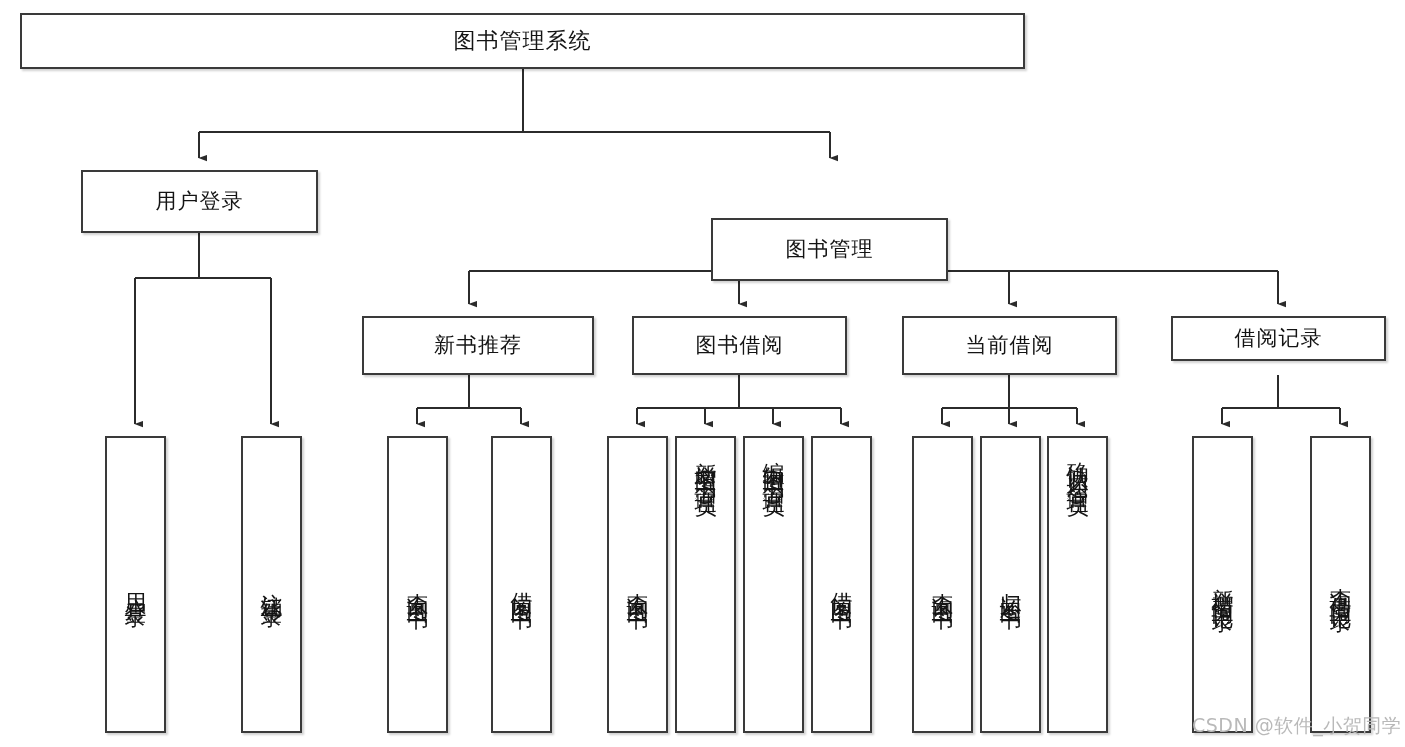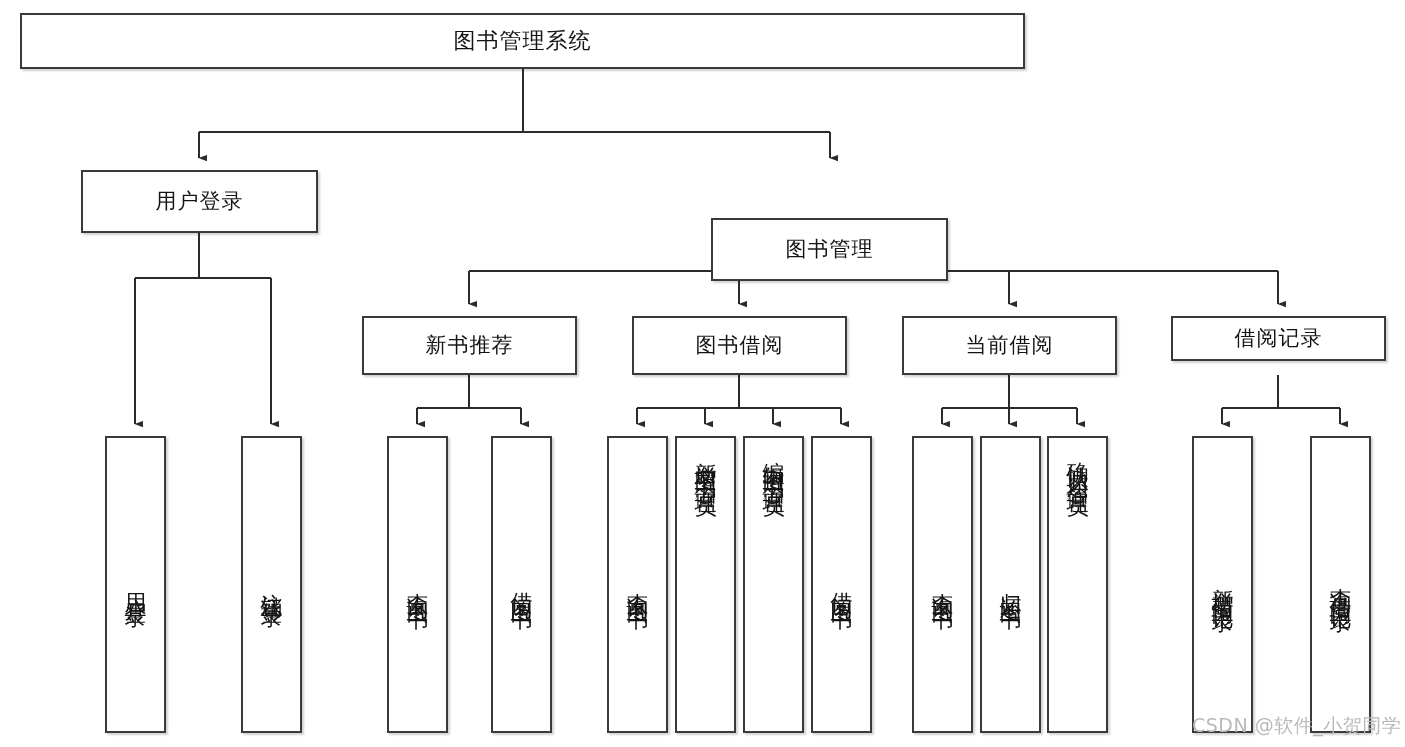--- a/index.html
+++ b/index.html
@@ -138,21 +138,21 @@
     <span class="node-label">图书管理系统</span>
   </div>
 
   <div class="node horizontal" style="left:81px; top:170px; width:237px; height:63px;">
     <span class="node-label">用户登录</span>
   </div>
   <div class="node horizontal" style="left:711px; top:170px; width:237px; height:63px;margin-top:48px;">
     <span class="node-label">图书管理</span>
   </div>
 
-  <div class="node horizontal" style="left:362px; top:316px; width:215px; height:59px;">
+  <div class="node horizontal" style="left:362px; top:316px; width:232px; height:59px;">
     <span class="node-label">新书推荐</span>
   </div>
   <div class="node horizontal" style="left:902px; top:316px; width:215px; height:59px;">
     <span class="node-label">当前借阅</span>
   </div>
   <div class="node horizontal" style="left:632px; top:316px; width:215px; height:59px;">
     <span class="node-label">图书借阅</span>
   </div>
   <div class="node horizontal" style="left:1171px; top:316px; width:215px; height:45px;">
     <span class="node-label">借阅记录</span>

